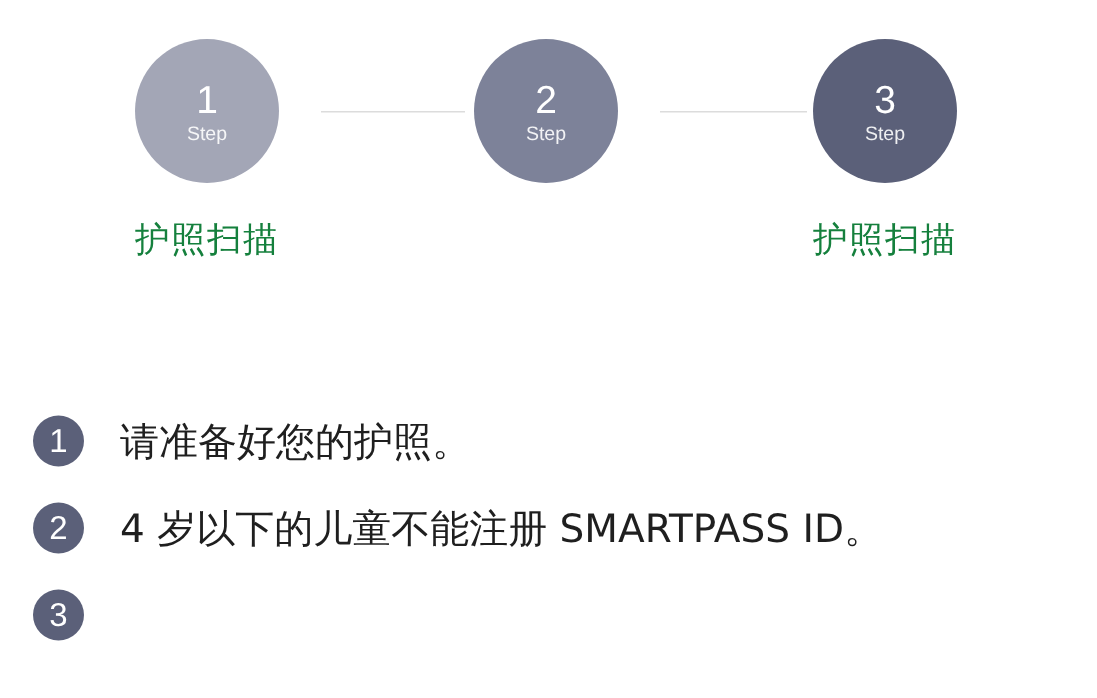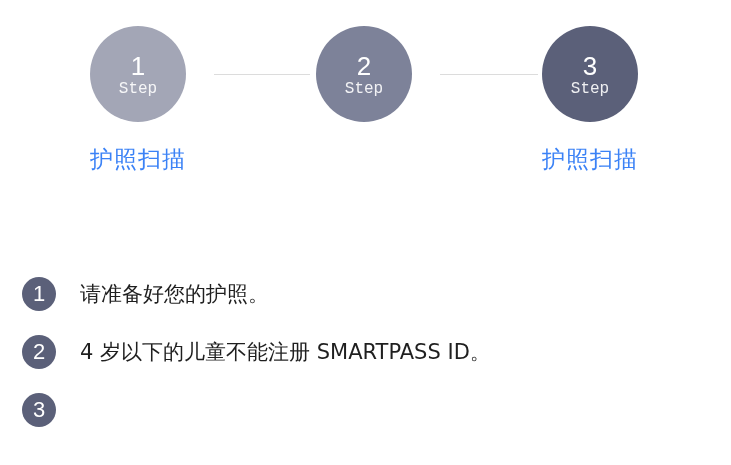--- a/index.html
+++ b/index.html
@@ -3,28 +3,28 @@
 <meta charset="utf-8">
 <style>
   html, body { margin:0; padding:0; background:#ffffff; }
   body { width:731px; height:465px; position:relative; overflow:hidden;
          font-family:"DejaVu Sans","Liberation Sans",sans-serif; color:#1f1f1f; }
   .stepper { position:absolute; left:0; top:0; width:731px; height:200px; }
   .step { position:absolute; top:26px; width:180px; text-align:center; }
   .circle { width:96px; height:96px; border-radius:50%; margin:0 auto;
             display:flex; flex-direction:column; align-items:center; justify-content:center; color:#fff; }
   .circle .num { font-family:"Liberation Sans",sans-serif; font-size:26px; line-height:28px; font-weight:300; }
-  .circle .sub { font-family:Liberation Mono, monospace; font-size:16px; line-height:14px; margin-top:2px; opacity:.9;text-align:center; }
-  .step-label { margin-top:22px; font-size:23px; color:#3b82f6; letter-spacing:1px; }
+  .circle .sub { font-family:Liberation Sans, sans-serif; font-size:13px; line-height:14px; margin-top:2px; opacity:.9;text-align:center; }
+  .step-label { margin-top:22px; font-size:23px; color:#15803d; letter-spacing:1px; }
   .connector { position:absolute; top:74px; height:1px; background:#dcdcdc; }
   .notes { position:absolute; left:22px; top:276px; }
   .note { display:flex; align-items:center; height:36px; margin-bottom:22px; }
   .badge { width:34px; height:34px; border-radius:50%; color:#fff; display:flex; align-items:center; justify-content:center;
            font-family:"Liberation Sans",sans-serif; font-size:22px; font-weight:300; flex:none; }
-  .note-text { margin-left:24px; font-size:21px; color:#1f1f1f; white-space:nowrap; }
+  .note-text { margin-left:24px; font-size:26px; color:#1f1f1f; white-space:nowrap; }
 </style>
 </head>
 <body>
 
 <div class="stepper">
   <div class="connector" style="left:214px; width:96px;"></div>
   <div class="connector" style="left:440px; width:98px;"></div>
 
   <div class="step" style="left:48px;">
     <div class="circle" style="background:#a3a6b6;">

